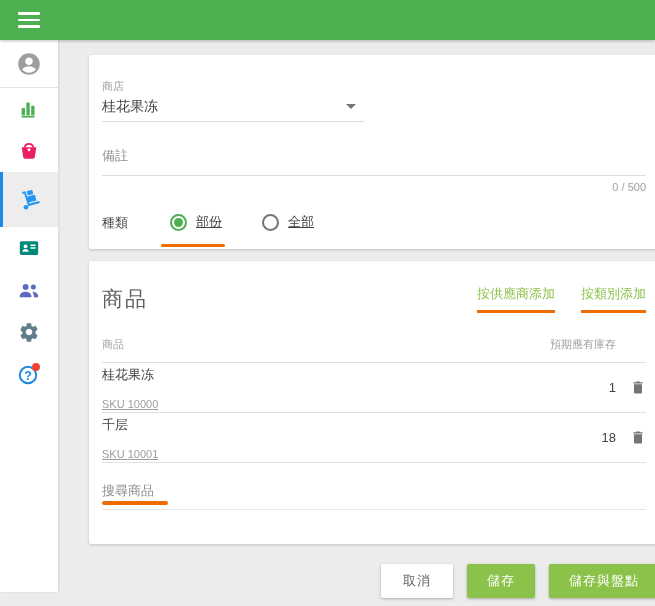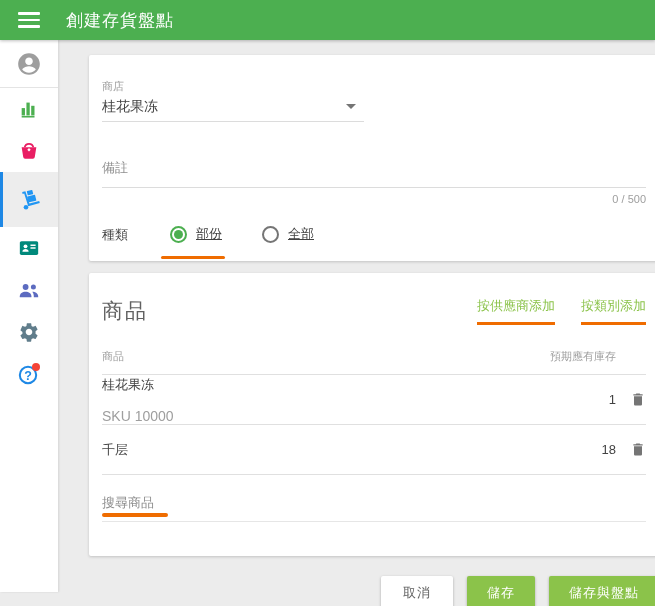--- a/index.html
+++ b/index.html
@@ -42,21 +42,21 @@
     width:262px; border-bottom:1px solid #dcdcdc; padding-bottom:5px;
     position:relative; cursor:pointer;
   }
   .select-value { font-size:14px; color:#424242; }
   .select-arrow {
     position:absolute; right:8px; top:7px; width:0; height:0;
     border-left:5px solid transparent; border-right:5px solid transparent;
     border-top:5px solid #757575;
   }
   
-  .notes-group { margin-top:36px; }
+  .notes-group { margin-top:24px; }
   .notes-input {
     width:100%; border:0; border-bottom:1px solid #dcdcdc; outline:none;
     font-size:13px; color:#424242; padding-bottom:12px; background:transparent;
     font-family:inherit;
   }
   .notes-input::placeholder { color:#8f8f8f; opacity:1; }
   .notes-counter { text-align:right; font-size:11px; color:#9e9e9e; margin-top:5px; }
   
   .type-row { margin-top:20px; display:flex; align-items:center; }
   .type-label { font-size:13px; color:#424242; width:68px; }
@@ -86,21 +86,21 @@
     display:flex; justify-content:space-between; align-items:center;
     padding:8px 0 10px 0; border-bottom:1px solid #e0e0e0;
     font-size:11px; color:#9e9e9e;
   }
   .col-expected { margin-right:30px; }
   .prow {
     display:flex; align-items:center; height:50px; border-bottom:1px solid #e0e0e0;
   }
   .prow-info { flex:1; }
   .prow-name { font-size:13px; color:#424242; }
-  .prow-sku { font-size:14px; color:#9e9e9e; margin-top:14px; }
+  .prow-sku { font-size:11px; color:#9e9e9e; margin-top:14px;text-decoration:underline; }
   .prow-qty { font-size:13px; color:#424242; width:30px; text-align:right; }
   .trash-btn { width:16px; margin-left:14px; cursor:pointer; display:flex; }
   
   .search-wrap { position:relative; padding:18px 0 34px 0; }
   .search-input {
     width:100%; border:0; border-bottom:1px solid #e6e6e6; outline:none;
     font-size:13px; padding-bottom:11px; background:transparent; font-family:inherit; color:#424242;
   }
   .search-input::placeholder { color:#8d8d8d; opacity:1; }
   .search-orange-bar {
@@ -121,21 +121,20 @@
 </style>
 </head>
 <body>
 
 <div class="appbar">
   <div class="hamburger">
     <div></div>
       <div></div>
       <div></div>
   </div>
-  <div class="appbar-title">創建存貨盤點</div>
 </div>
 
 <div class="sidebar">
   <div class="sb-item avatar-item">
     <span>
       <svg width="26" height="26" viewBox="0 0 24 24" fill="#9e9e9e">
         <path d="M12 2C6.48 2 2 6.48 2 12s4.48 10 10 10 10-4.48 10-10S17.52 2 12 2zm0 4c1.93 0 3.5 1.57 3.5 3.5S13.93 13 12 13s-3.5-1.57-3.5-3.5S10.07 6 12 6zm0 14c-2.61 0-4.92-1.25-6.36-3.19C7.06 14.9 9.93 14 12 14s4.94.9 6.36 2.81C16.92 18.75 14.61 20 12 20z"></path>
       </svg>
     </span>
   </div>
@@ -262,20 +261,21 @@
           <span class="trash-btn">
             <svg width="16" height="17" viewBox="0 0 24 24" fill="#757575">
               <path d="M6 19c0 1.1.9 2 2 2h8c1.1 0 2-.9 2-2V7H6v12zM19 4h-3.5l-1-1h-5l-1 1H5v2h14V4z"></path>
             </svg>
           </span>
         </div>
 
         <div class="prow">
           <div class="prow-info">
             <div class="prow-name">千层</div>
+            <div class="prow-sku">SKU 10001</div>
           </div>
           <div class="prow-qty">18</div>
           <span class="trash-btn">
             <svg width="16" height="17" viewBox="0 0 24 24" fill="#757575">
               <path d="M6 19c0 1.1.9 2 2 2h8c1.1 0 2-.9 2-2V7H6v12zM19 4h-3.5l-1-1h-5l-1 1H5v2h14V4z"></path>
             </svg>
           </span>
         </div>
       </div>
 

